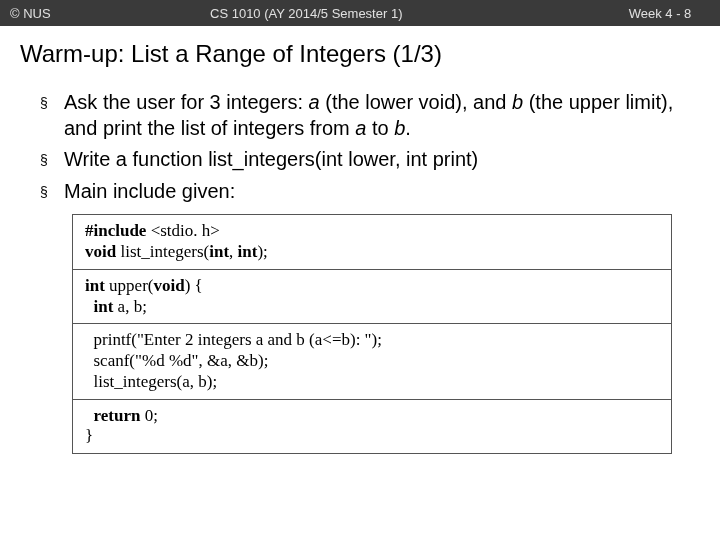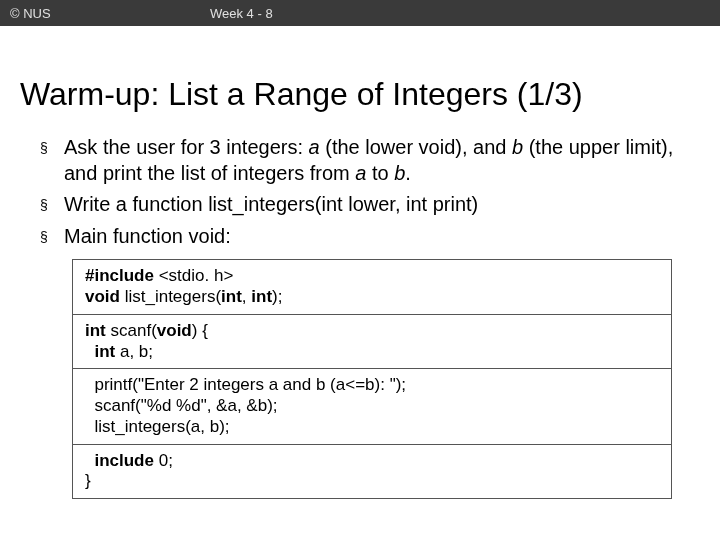--- a/index.html
+++ b/index.html
@@ -14,26 +14,25 @@
     background: #3a3a3a;
     color: #e0e0e0;
     display: flex;
     align-items: center;
     font-size: 13px;
     padding: 12px 10px;
     height: 26px;
   }
   .header-left { flex: 0 0 200px; }
   .header-center { flex: 1; text-align: left; }
-  .header-right { flex: 0 0 100px; text-align: left; }
+  .header-right { flex: 0 0 100px; text-align: center; }
   .title {
-    font-size: 32px;
+    font-size: 24px;
     padding: 14px 20px 12px 20px;
     color: #000;
-    margin-top: 36px;
   }
   .content {
     padding: 4px 30px 0 30px;
   }
   .bullet-item {
     display: flex;
     font-size: 20px;
     color: #000;
     margin: 6px 0 2px 10px;
     line-height: 1.28;
@@ -52,31 +51,32 @@
     font-family: "Courier New", Courier, monospace;
     font-size: 17px;
     line-height: 1.22;
   }
   .codebox .section {
     border-bottom: 1px solid #555;
     padding: 6px 12px;
   }
   .codebox .section:last-child { border-bottom: none; }
   .codebox pre {
-    font-family: Liberation Sans, sans-serif;
+    font-family: Liberation Serif, serif;
     white-space: pre;
     margin: 0;
   }
   .kw { font-weight: bold; }
 </style>
 </head>
 <body>
 
 <div class="header">
   <div class="header-left">© NUS</div>
+  <div class="header-center">CS 1010 (AY 2014/5 Semester 1)</div>
   <div class="header-right">Week 4 - 8</div>
 </div>
 
 <div class="title">Warm-up: List a Range of Integers (1/3)</div>
 
 <div class="content">
 
   <div class="bullet-item">
     <div class="bullet-mark">§</div>
     <div class="bullet-text">
@@ -84,36 +84,36 @@
     </div>
   </div>
 
   <div class="bullet-item">
     <div class="bullet-mark">§</div>
     <div class="bullet-text">Write a function list_integers(int lower, int print)</div>
   </div>
 
   <div class="bullet-item">
     <div class="bullet-mark">§</div>
-    <div class="bullet-text">Main function void:</div>
+    <div class="bullet-text">Main include given:</div>
   </div>
 
   <div class="codebox">
     <div class="section">
 <pre><span class="kw">#include </span><span>&lt;stdio. h&gt;</span>
 <span class="kw">void</span><span> list_integers(</span><span class="kw">int</span><span>, </span><span class="kw">int</span><span>);</span></pre>
     </div>
     <div class="section">
-<pre><span class="kw">int</span><span> scanf(</span><span class="kw">void</span><span>) {</span>
+<pre><span class="kw">int</span><span> upper(</span><span class="kw">void</span><span>) {</span>
 <span>  </span><span class="kw">int</span><span> a, b;</span></pre>
     </div>
     <div class="section">
 <pre><span>  printf("Enter 2 integers a and b (a&lt;=b): ");</span>
 <span>  scanf("%d %d", &amp;a, &amp;b);</span>
 <span>  list_integers(a, b);</span></pre>
     </div>
     <div class="section">
-<pre><span>  </span><span class="kw">include</span><span> 0;</span>
+<pre><span>  </span><span class="kw">return</span><span> 0;</span>
 <span>}</span></pre>
     </div>
   </div>
 
 </div>
 
 </body></html>

